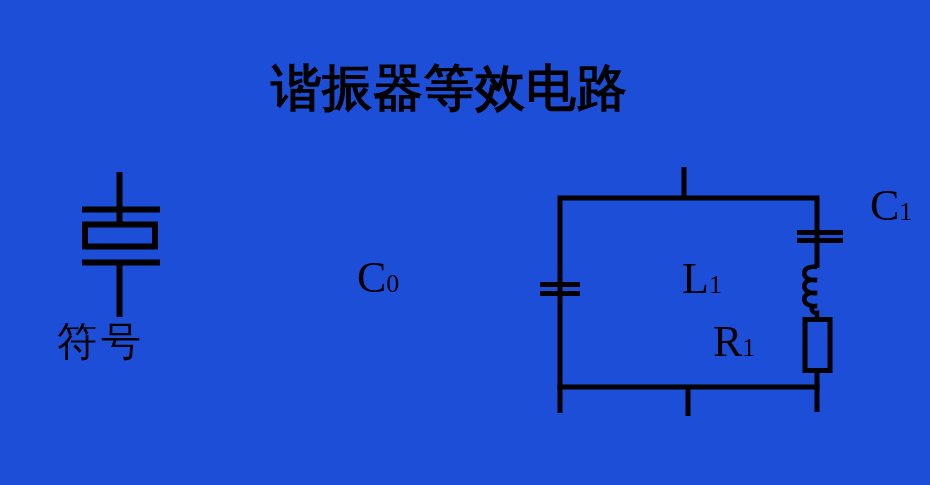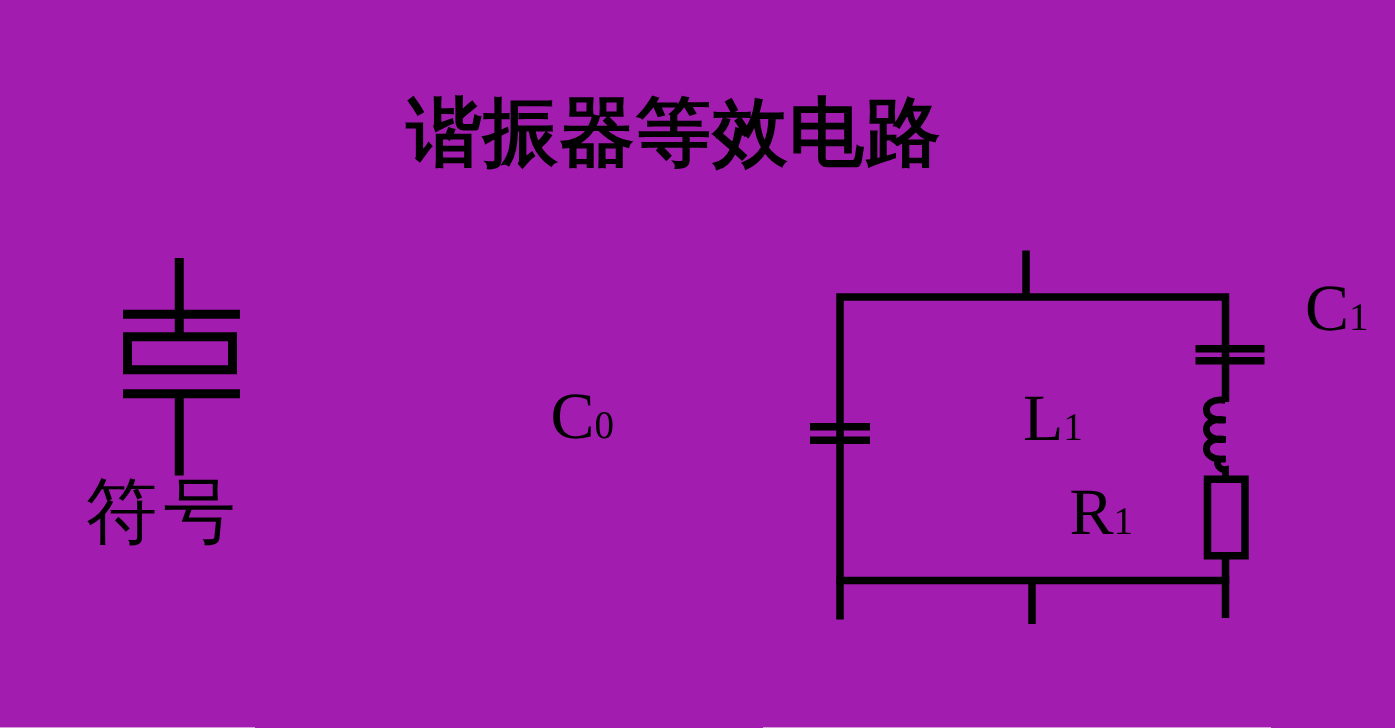--- a/index.html
+++ b/index.html
@@ -4,59 +4,59 @@
 <style>
   html, body {
     margin: 0;
     padding: 0;
     background: #ffffff;
   }
   .stage {
     position: relative;
     width: 930px;
     height: 485px;
-    background: #a21caf;
+    background: #1d4ed8;
     overflow: hidden;
     font-family: "Liberation Serif", serif;
   }
   .fig-title {
     position: absolute;
     left: 271px;
     top: 62px;
     font-size: 50px;
     line-height: 52px;
     font-weight: 900;
     letter-spacing: 1px;
     color: #000000;
     font-family: "Liberation Sans", sans-serif;
     white-space: nowrap;
   }
   .symbol-caption {
     position: absolute;
     left: 57px;
     top: 320px;
-    font-size: 48px;
+    font-size: 40px;
     line-height: 44px;
     letter-spacing: 4px;
     color: #000000;
     font-family: "Liberation Serif", serif;
     white-space: nowrap;
   }
   .comp-label {
     position: absolute;
     color: #000000;
     font-size: 44px;
     line-height: 44px;
     font-family: "Liberation Serif", serif;
     white-space: nowrap;
   }
   .comp-label .sub {
     font-size: 26px;
   }
-  .lbl-c0 { left: 367px; top: 256px; }
+  .lbl-c0 { left: 357px; top: 256px; }
   .lbl-l1 { left: 682px; top: 257px; }
   .lbl-r1 { left: 700px; top: 320px; margin-left: 13px; }
   .lbl-c1 { left: 870px; top: 184px; }
   svg.diagram {
     position: absolute;
     left: 0;
     top: 0;
   }
   svg.diagram .ink {
     stroke: #000000;

